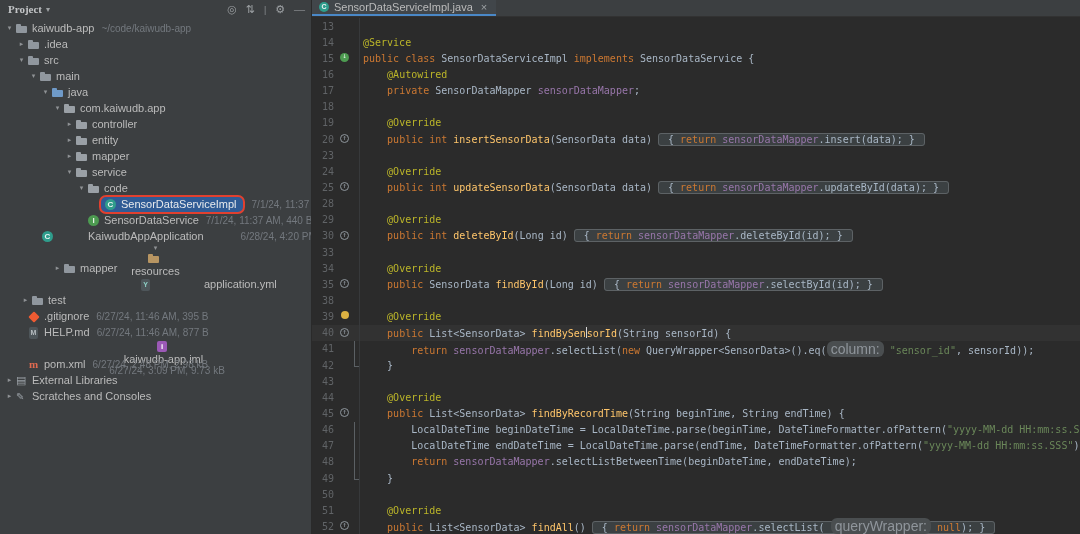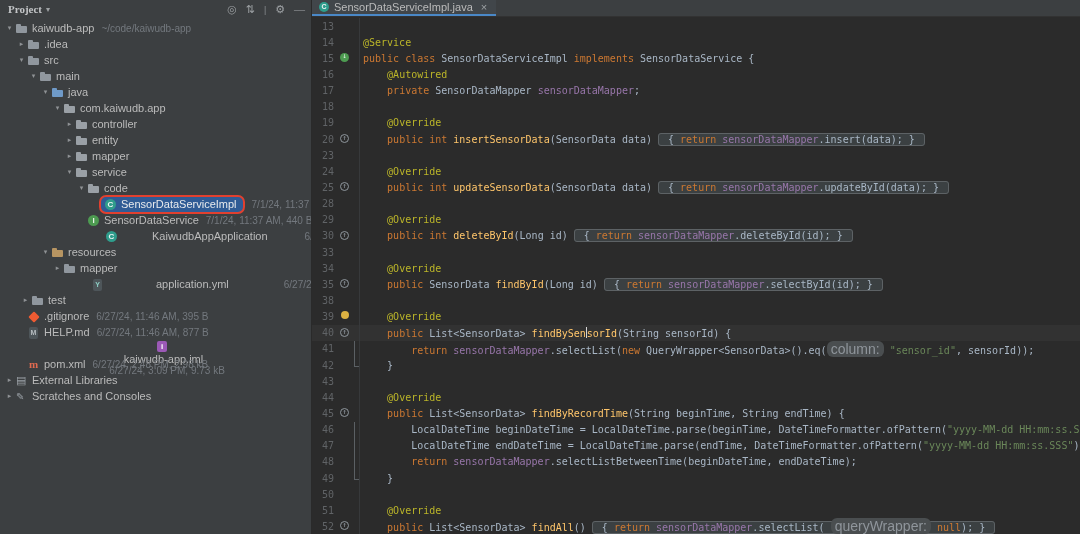--- a/index.html
+++ b/index.html
@@ -179,37 +179,37 @@
             <span class="tlabel">SensorDataServiceImpl</span>
           </span>
           <span class="tmeta">7/1/24, 11:37 AM, 1.7 k...</span>
         </div>
         <div class="trow" style="padding-left: 76px;">
           <span class="chev"></span>
           <span class="ticon icon-interface"></span>
           <span class="tlabel">SensorDataService</span>
           <span class="tmeta">7/1/24, 11:37 AM, 440 B Mome...</span>
         </div>
-        <div class="trow" style="padding-left: 64px; gap: 30px;">
+        <div class="trow" style=" gap: 30px;">
           <span class="chev"></span>
           <span class="ticon icon-class"></span>
           <span class="tlabel">KaiwudbAppApplication</span>
           <span class="tmeta">6/28/24, 4:20 PM, 358 B 6/2...</span>
         </div>
-        <div class="trow" style="padding-left: 40px;">
+        <div class="trow" style=" flex-direction: column;">
           <span class="chev">▾</span>
           <span class="ticon icon-resources-folder"></span>
           <span class="tlabel">resources</span>
         </div>
         <div class="trow" style="padding-left: 52px;">
           <span class="chev">▸</span>
           <span class="ticon icon-folder"></span>
           <span class="tlabel">mapper</span>
         </div>
-        <div class="trow" style="padding-left: 32px; gap: 48px;">
+        <div class="trow" style="padding-left: 80px; gap: 48px;">
           <span class="chev"></span>
           <span class="ticon icon-yml"></span>
           <span class="tlabel">application.yml</span>
           <span class="tmeta">6/27/24, 4:20 PM, 400 B 6/28/24, 2:31 PM</span>
         </div>
         <div class="trow" style="padding-left: 20px;">
           <span class="chev">▸</span>
           <span class="ticon icon-folder"></span>
           <span class="tlabel">test</span>
         </div>

